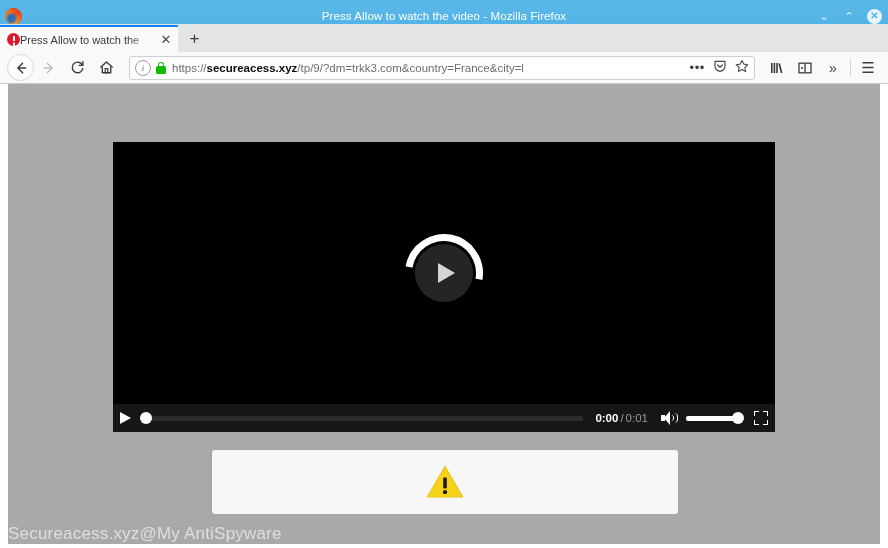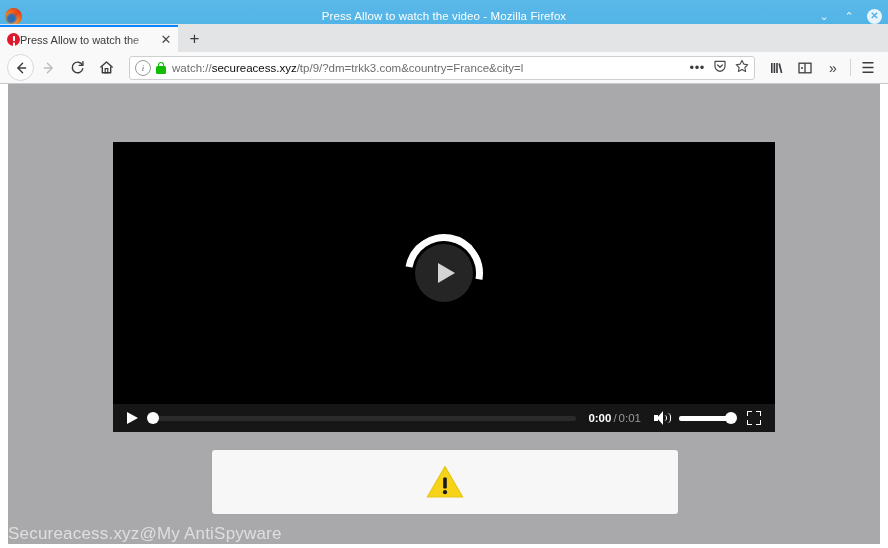--- a/index.html
+++ b/index.html
@@ -210,21 +210,21 @@
     margin-left: 6px;
     font-size: 11.5px;
     color: #6d6d70;
     white-space: nowrap;
     overflow: hidden;
     flex: 1 1 auto;
     min-width: 0;
     -webkit-mask-image: linear-gradient(to right, #000 96%, rgba(0,0,0,0) 100%);
     mask-image: linear-gradient(to right, #000 96%, rgba(0,0,0,0) 100%);
   }
-  .url-text .host { color: #0c0c0d; font-weight: normal; }
+  .url-text .host { color: #0c0c0d; font-weight: bold; }
   .url-icons {
     display: flex;
     align-items: center;
     gap: 8px;
     flex: 0 0 auto;
     margin-left: 6px;
     color: #4a4a4d;
   }
   .dots { font-size: 13px; letter-spacing: .6px; line-height: 1; color:#3c3c3f; }
 
@@ -305,21 +305,21 @@
     margin-left: 5px;
   }
 
   .controls {
     position: absolute;
     left: 0; bottom: 0;
     width: 662px; height: 28px;
     background: #161616;
     display: flex;
     align-items: center;
-    padding: 0 14px;
+    padding: 0 7px;
     box-sizing: border-box;
   }
   .ctl-play {
     width: 0; height: 0;
     border-left: 11px solid #ffffff;
     border-top: 6.5px solid transparent;
     border-bottom: 6.5px solid transparent;
     flex: 0 0 auto;
     margin-right: 10px;
   }
@@ -498,21 +498,21 @@
       </svg>
     </div>
 
     <div class="urlbar">
       <div class="info-icon">i</div>
       <div class="lock-icon">
         <span class="shackle"></span>
           <span class="body"></span>
       </div>
       <div class="url-text">
-        <span>watch://</span><span class="host">secureacess.xyz</span><span>/tp/9/?dm=trkk3.com&amp;country=France&amp;city=l</span>
+        <span>https://</span><span class="host">secureacess.xyz</span><span>/tp/9/?dm=trkk3.com&amp;country=France&amp;city=l</span>
       </div>
       <div class="url-icons">
         <div class="dots">•••</div>
         <div>
           <svg width="14" height="14" viewBox="0 0 14 14">
             <path d="M2 2.3 L12 2.3 L12 7 C12 10 9.6 11.8 7 12.4 C4.4 11.8 2 10 2 7 Z" fill="none" stroke="#4a4a4d" stroke-width="1.2" stroke-linejoin="round"></path>
             <path d="M4.6 6 L7 8.3 L9.4 6" fill="none" stroke="#4a4a4d" stroke-width="1.2" stroke-linecap="round" stroke-linejoin="round"></path>
           </svg>
         </div>
         <div>

